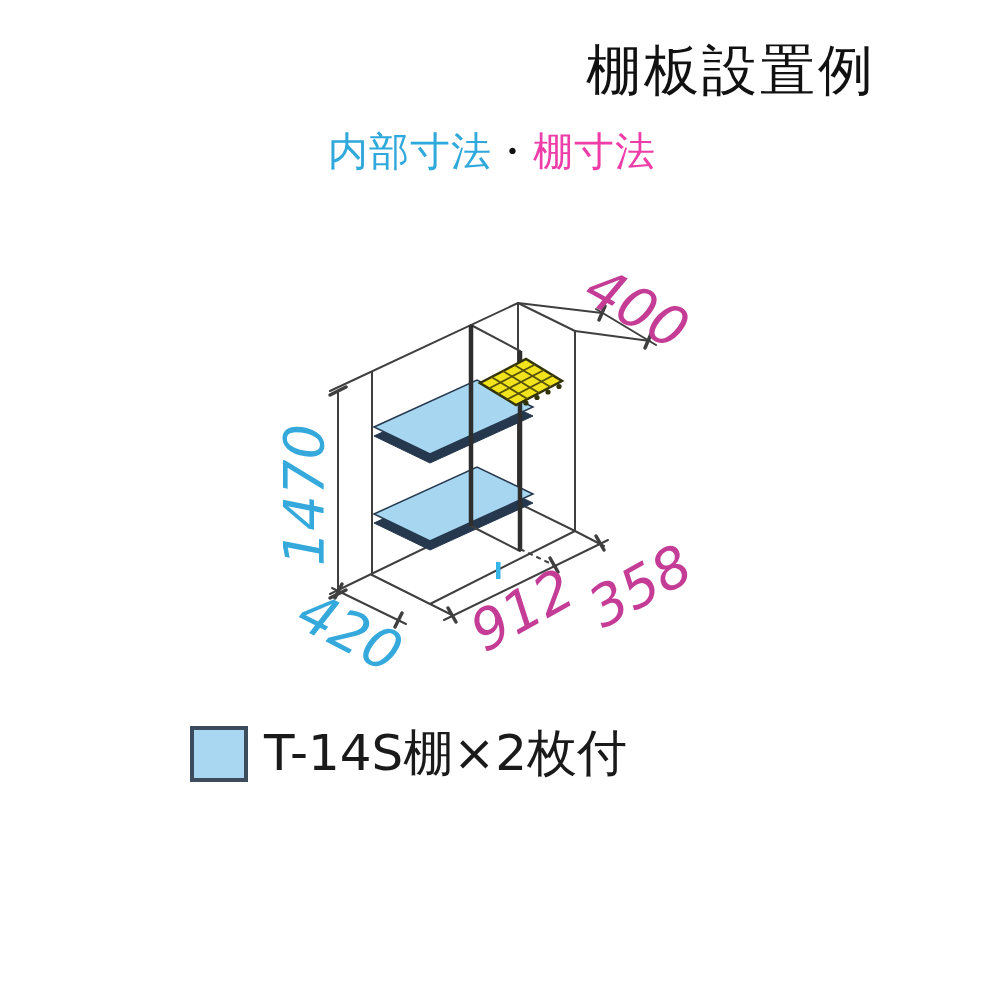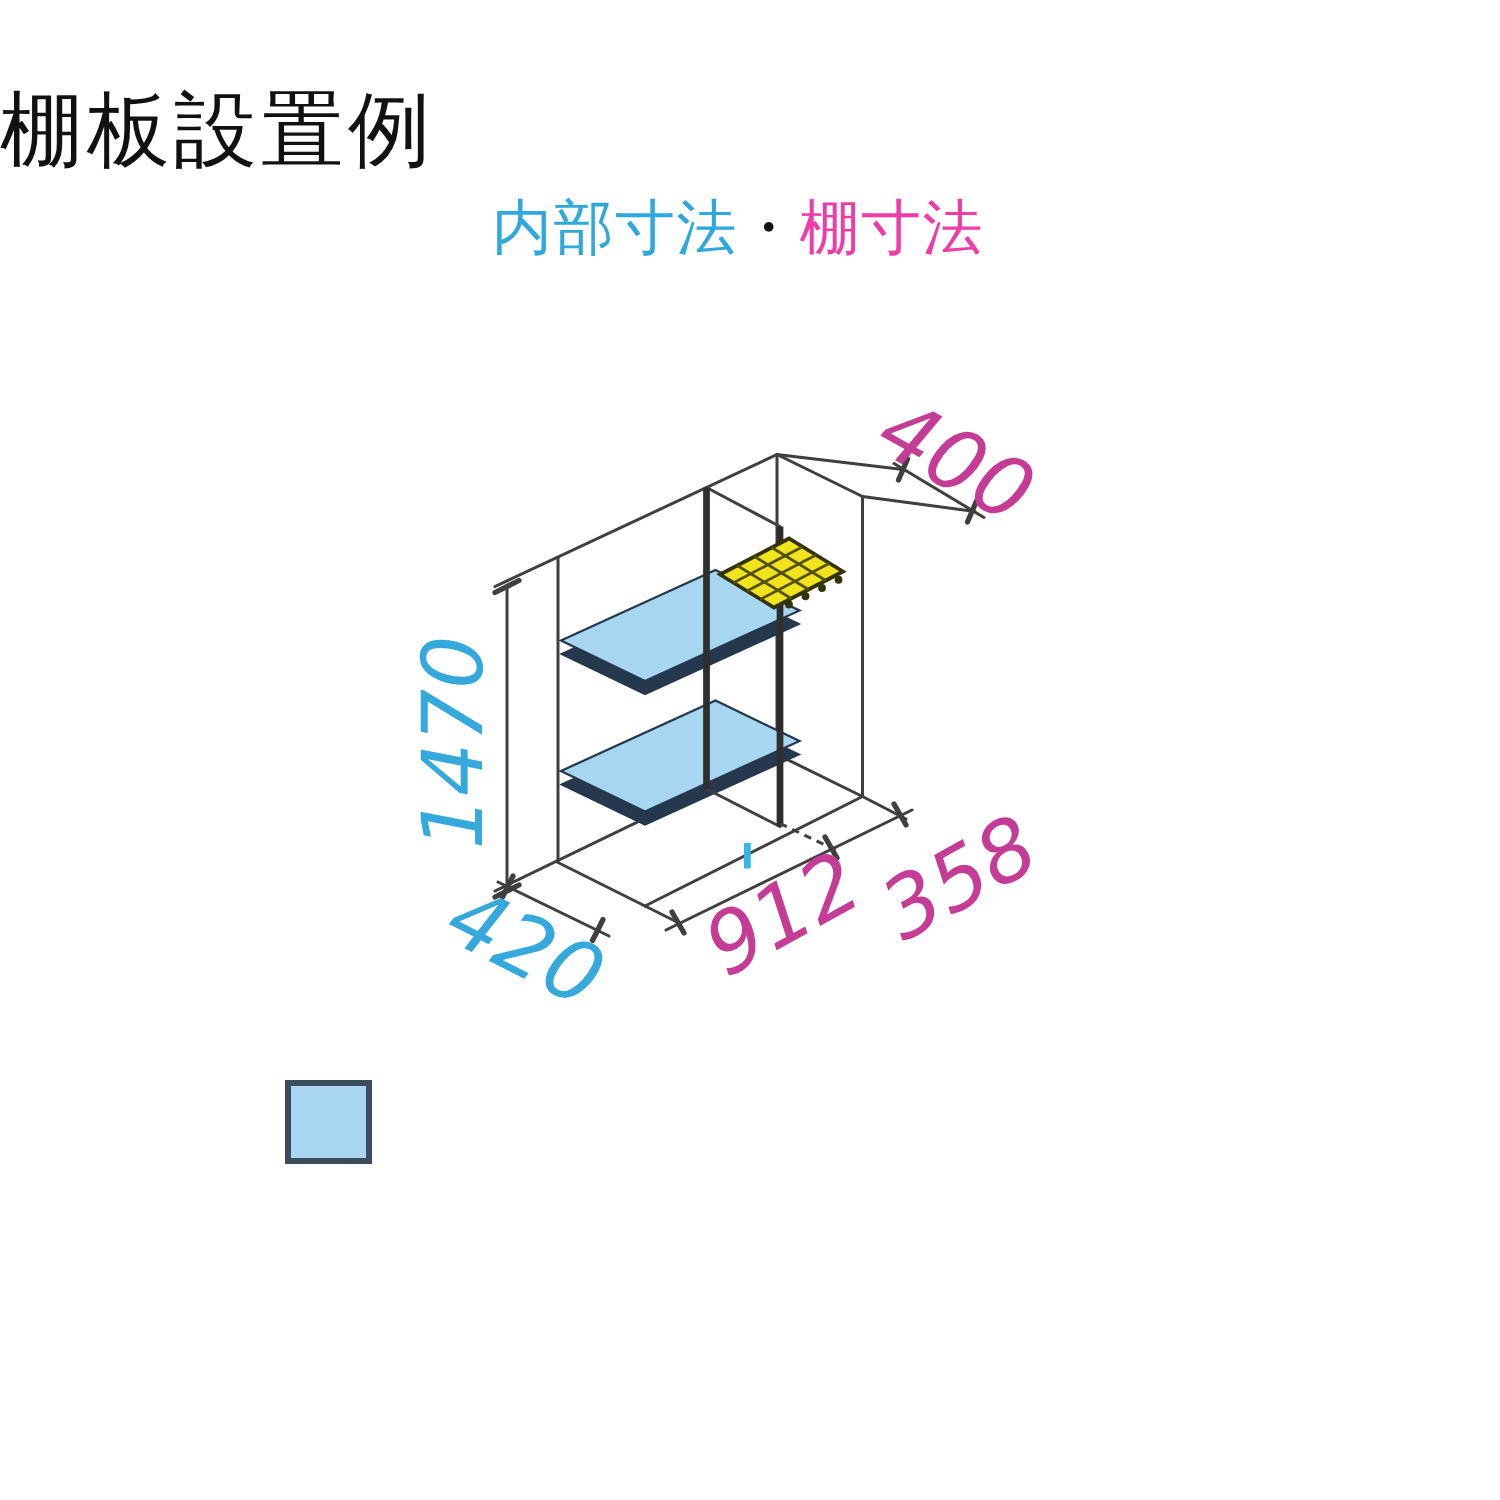--- a/index.html
+++ b/index.html
@@ -1,22 +1,22 @@
 <!DOCTYPE html>
 <html><head>
 <meta charset="utf-8">
 <style>
   html,body{margin:0;padding:0;}
   body{
     width:1000px;height:1000px;position:relative;background:#ffffff;overflow:hidden;
     font-family:"DejaVu Sans", sans-serif;
   }
   .page-title{
-    position:absolute;top:34px;left:0;width:876px;text-align:left;
-    font-size:55px;font-weight:500;color:#111111;letter-spacing:3px;margin-top:16px;
+    position:absolute;top:34px;left:0;width:876px;text-align:right;
+    font-size:55px;font-weight:500;color:#111111;letter-spacing:3px;
   }
   .page-subtitle{
     position:absolute;top:124px;left:0;width:984px;text-align:center;
     font-size:40px;font-weight:500;letter-spacing:1px;
   }
   .diagram-svg{position:absolute;left:0;top:0;width:1000px;height:1000px;}
   .wire{stroke:#3f3f3f;stroke-width:2;fill:none;stroke-linecap:round;}
   .wire-thick{stroke:#2e2e2e;stroke-width:4.5;fill:none;stroke-linecap:butt;}
   .tick{stroke:#3f3f3f;stroke-width:3.5;stroke-linecap:round;}
   .dashedline{stroke:#3f3f3f;stroke-width:2;stroke-dasharray:5 4;}
@@ -117,14 +117,15 @@
     <text class="dim-label" x="350" y="632" text-anchor="middle" dominant-baseline="central" transform="rotate(27 350 632)" fill="#35a9dc">420</text>
     <text class="dim-label" x="522" y="610" text-anchor="middle" dominant-baseline="central" transform="rotate(-29 522 610)" fill="#c43c96">912</text>
     <text class="dim-label" x="640" y="586" text-anchor="middle" dominant-baseline="central" transform="rotate(-29 640 586)" fill="#c43c96">358</text>
     <text class="dim-label" x="637" y="308" text-anchor="middle" dominant-baseline="central" transform="rotate(29 637 308)" fill="#c43c96">400</text>
   </g>
 </svg>
 
 <div class="legend">
   <div class="legend-row">
     <div class="legend-swatch" style="background:#a9d6f0;border:4px solid #3d4c5c"></div>
+    <div class="legend-label">T-14S棚×2枚付</div>
   </div>
 </div>
 
 </body></html>

